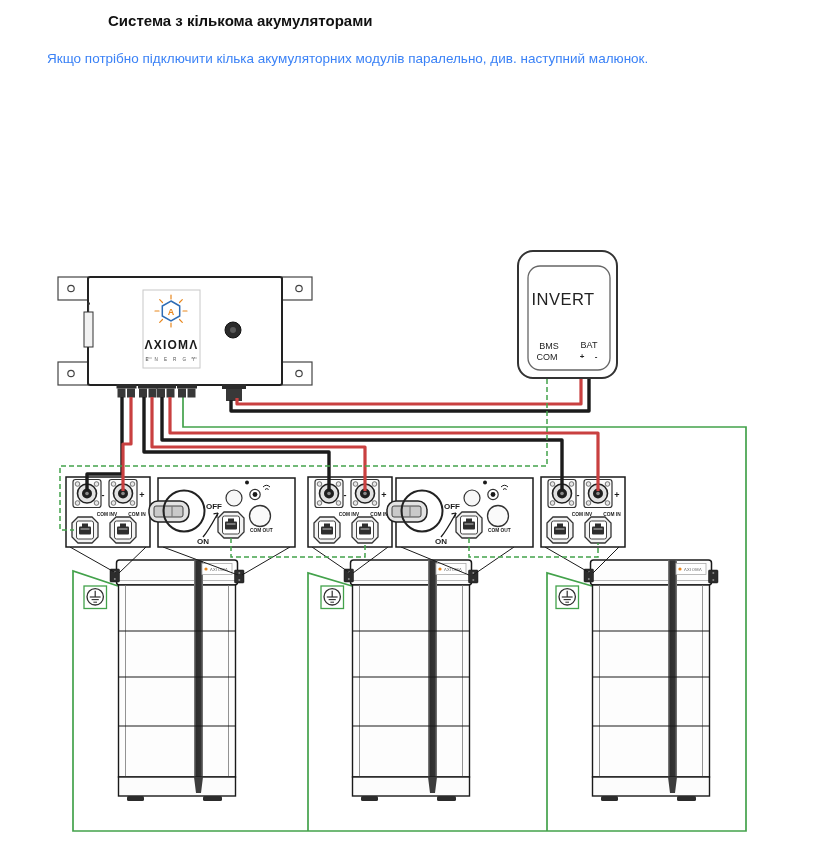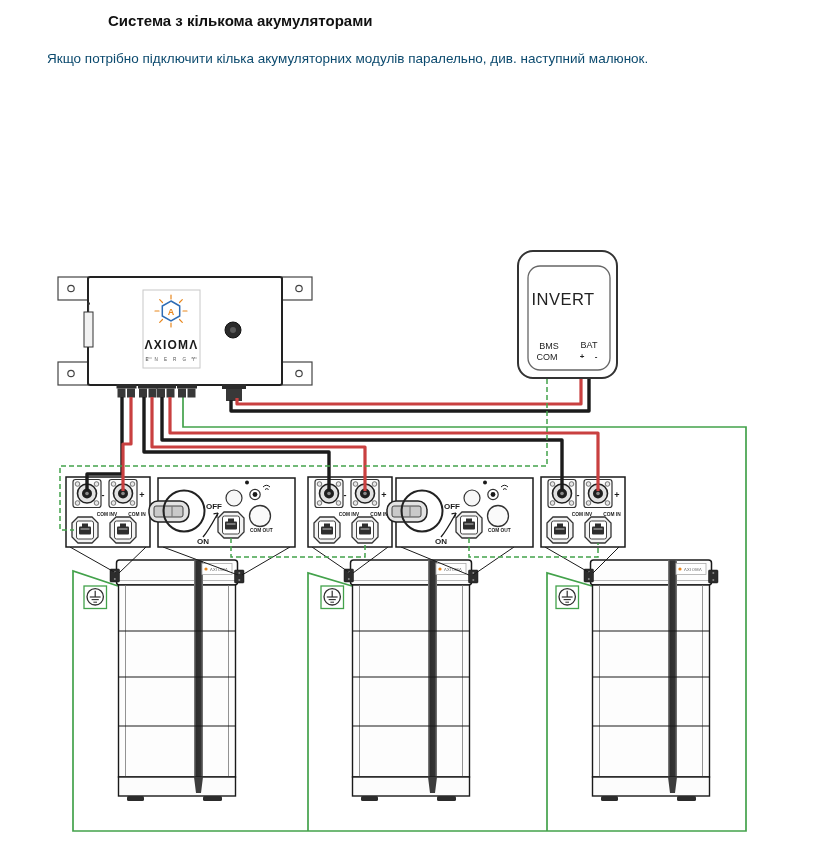--- a/index.html
+++ b/index.html
@@ -1,20 +1,20 @@
 <!DOCTYPE html>
 <html><head>
 <meta charset="utf-8">
 <style>
   html,body{margin:0;padding:0;background:#ffffff;}
   .page{position:relative;width:831px;height:850px;background:#fff;overflow:hidden;
         font-family:"Liberation Sans",sans-serif;color:#1f1f1f;}
   .doc-title{position:absolute;left:108px;top:12px;font-size:15px;font-weight:bold;
              color:#111;margin:0;}
-  .para{position:absolute;left:47px;font-size:13.5px;color:#0c4a6e;margin:0;}
+  .para{position:absolute;left:47px;font-size:13.5px;color:#3b82f6;margin:0;}
   .para-1{top:49px;width:760px;line-height:20px;}
   .para-2{top:93px;width:748px;line-height:37px;}
   .diagram-wrap{position:absolute;left:0;top:240px;width:831px;height:610px;}
   svg text{font-family:"Liberation Sans",sans-serif;}
 </style>
 </head>
 <body>
 
 <div class="page">
 

